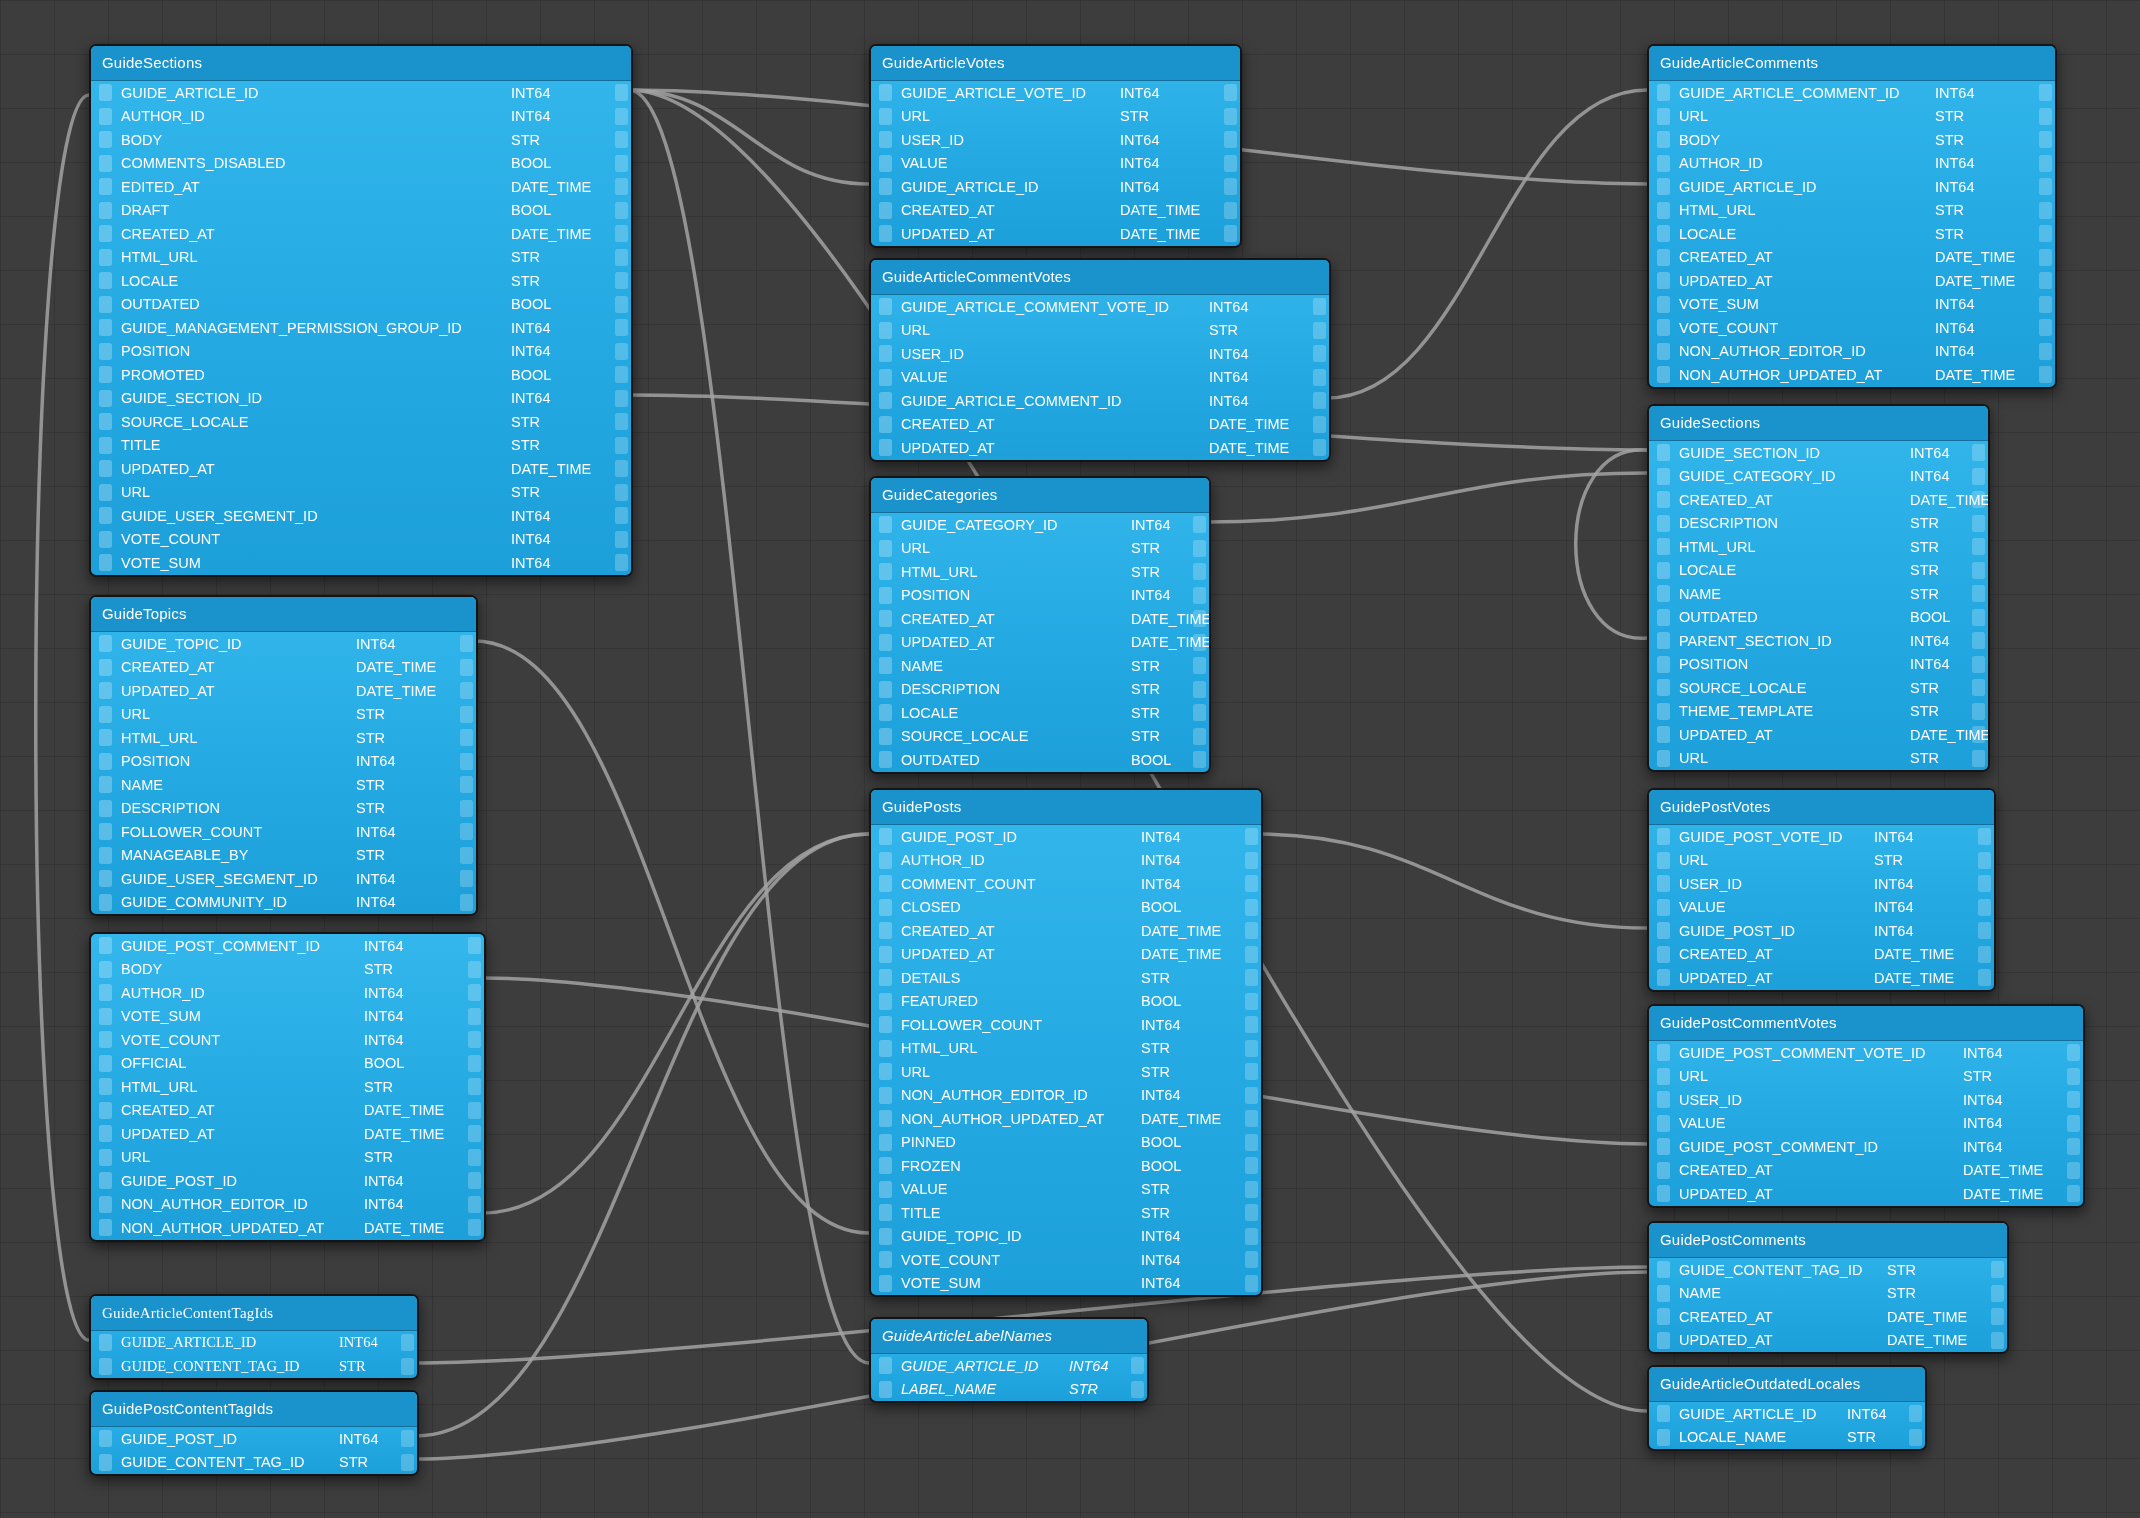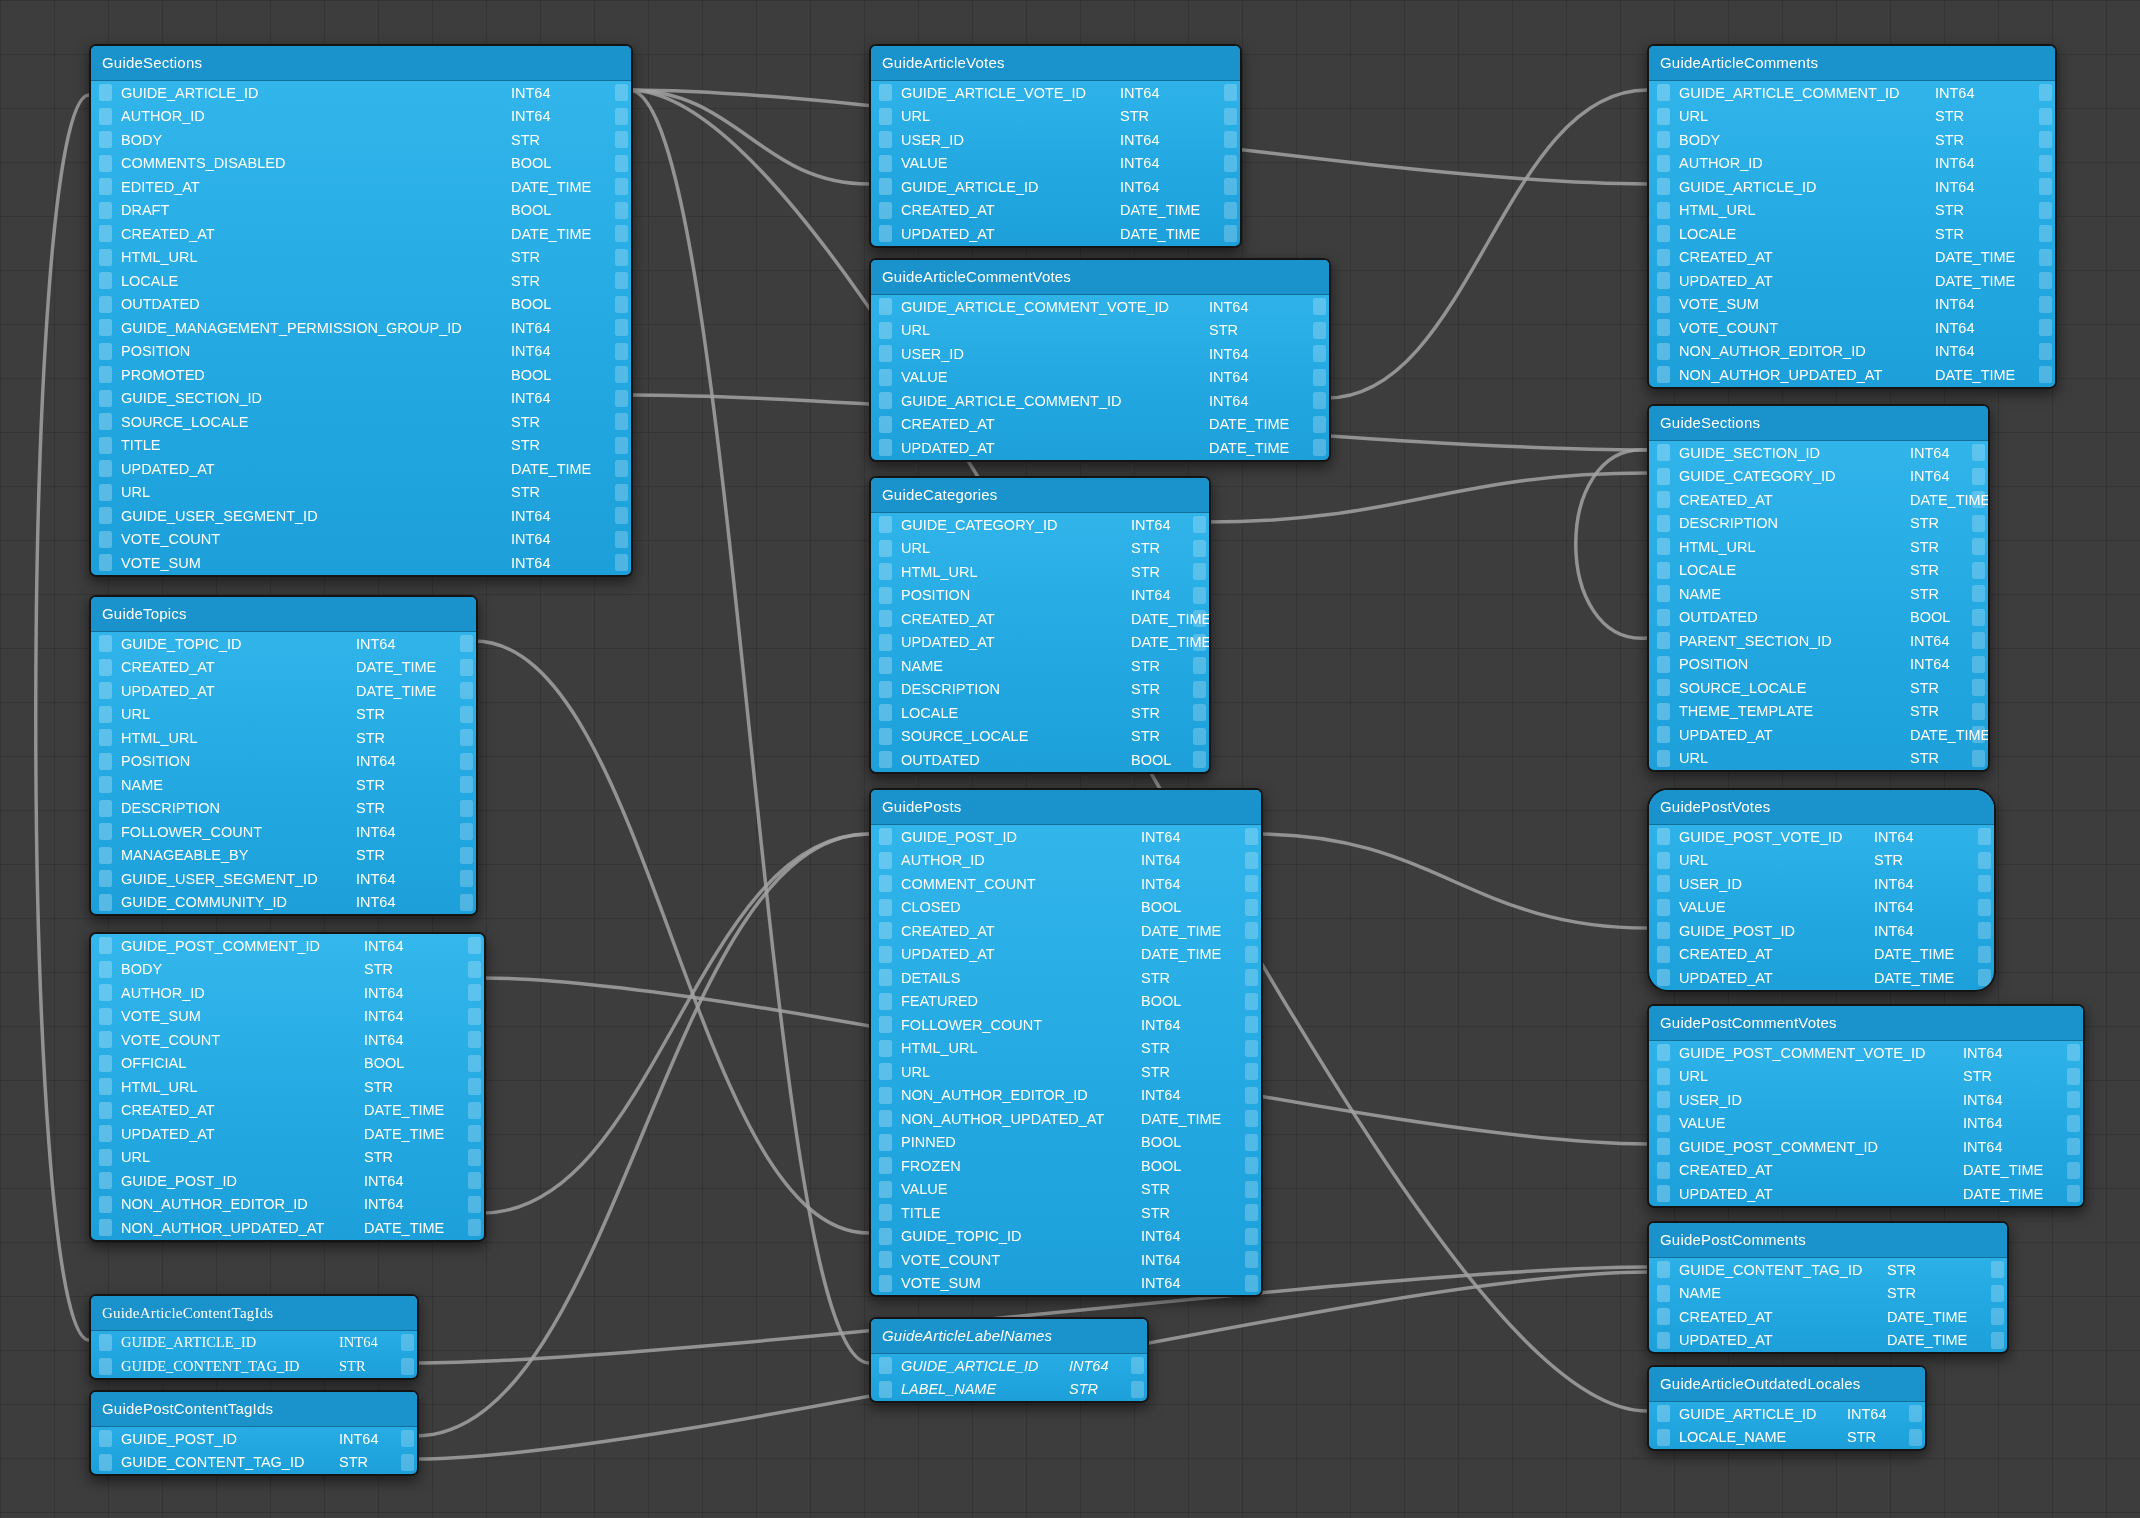--- a/index.html
+++ b/index.html
@@ -835,21 +835,21 @@
         <span class="ftype" style="width: 56px;">DATE_TIME</span>
         <span class="mk mk-right"></span>
       </div>
       <div class="trow">
         <span class="mk mk-left"></span>
         <span class="fname">URL</span>
         <span class="ftype" style="width: 56px;">STR</span>
         <span class="mk mk-right"></span>
       </div>
     </div>
-    <div class="tcard" style="left: 1647px; top: 788px; width: 345px; border-radius: 21px;">
+    <div class="tcard" style="left: 1647px; top: 788px; width: 345px;">
       <div class="thead">GuidePostVotes</div>
       <div class="trow">
         <span class="mk mk-left"></span>
         <span class="fname">GUIDE_POST_VOTE_ID</span>
         <span class="ftype" style="width: 98px;">INT64</span>
         <span class="mk mk-right"></span>
       </div>
       <div class="trow">
         <span class="mk mk-left"></span>
         <span class="fname">URL</span>

